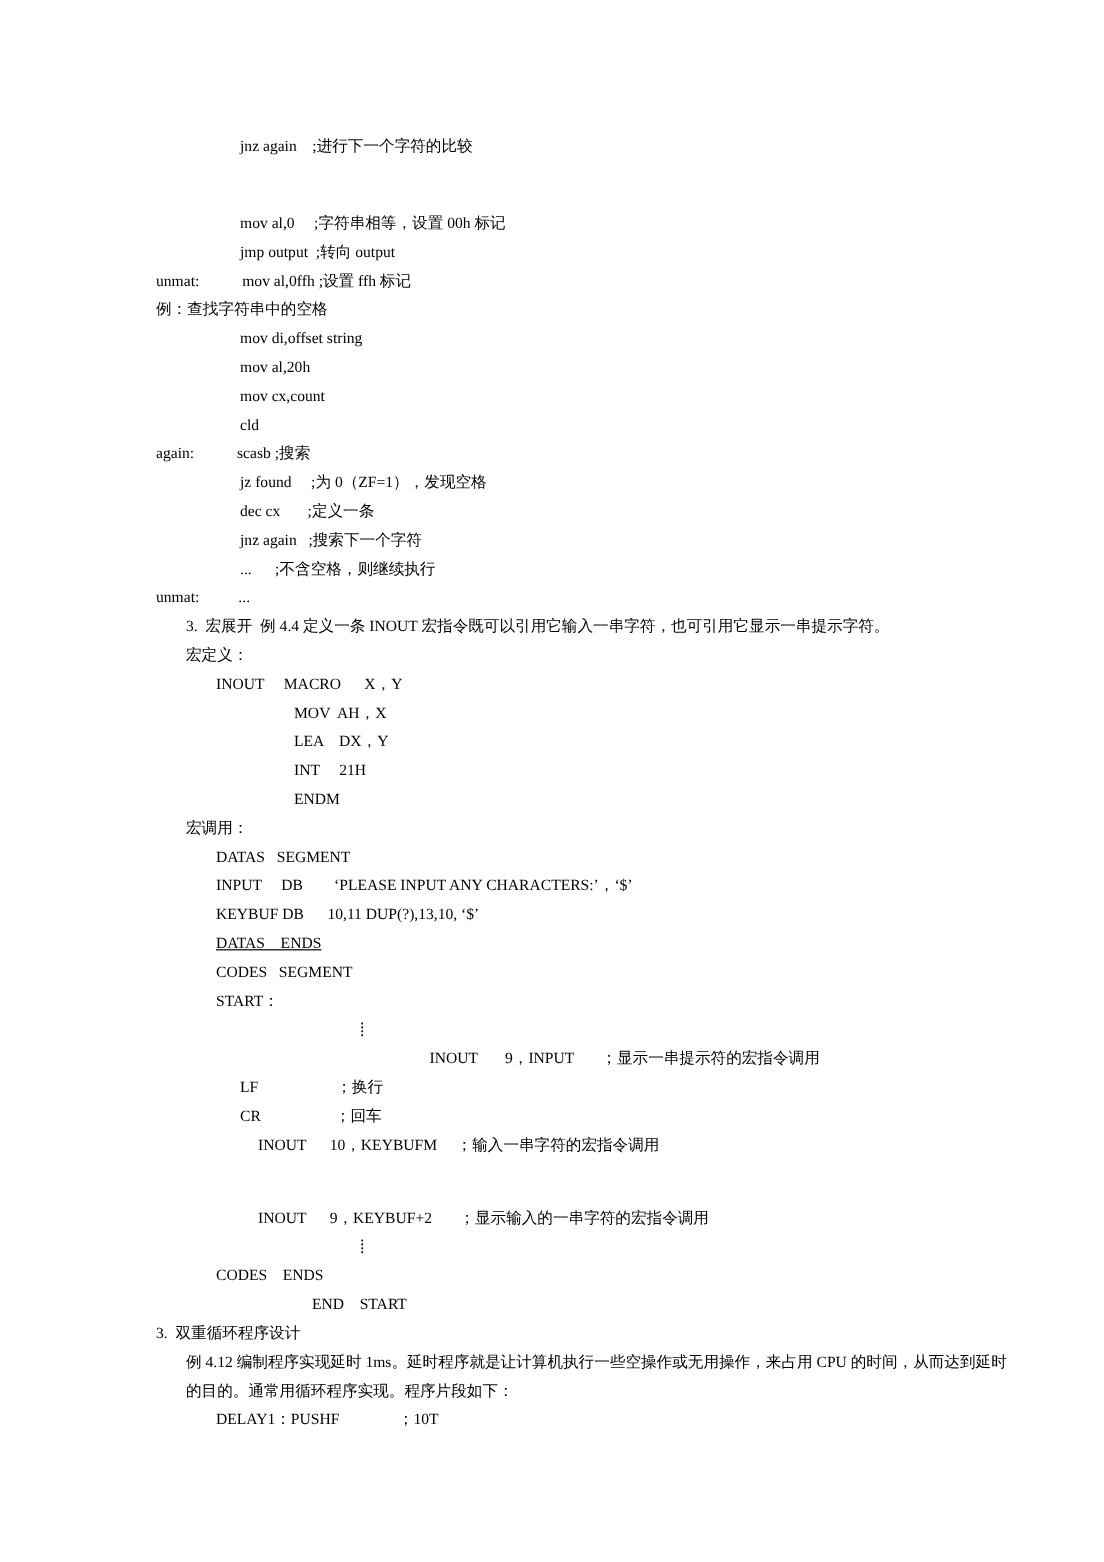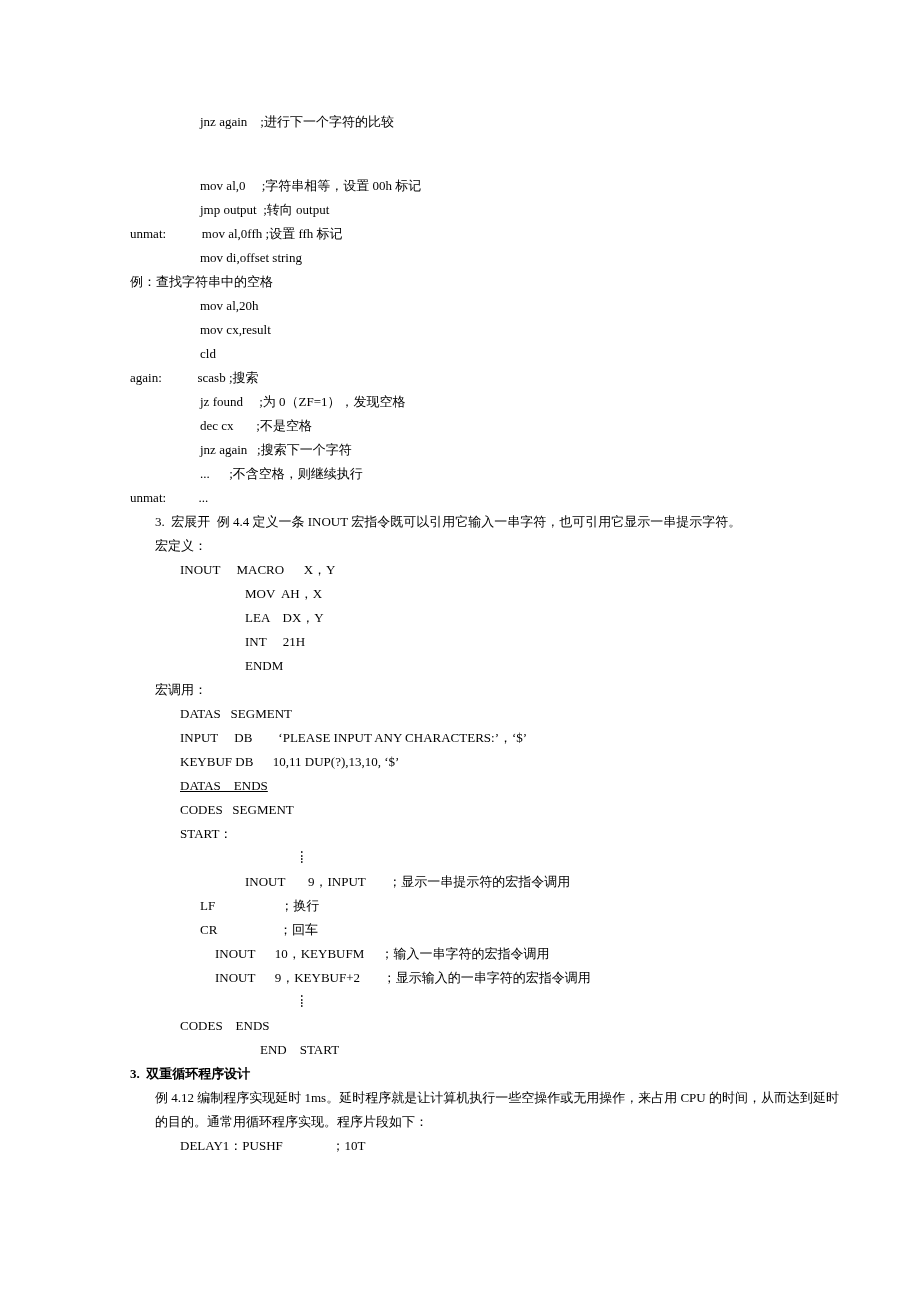--- a/index.html
+++ b/index.html
@@ -26,51 +26,51 @@
   }
 </style>
 </head>
 <body>
 
 <div class="page" id="page-root">
     <div class="line" style="padding-left: 70px;">jnz again    ;进行下一个字符的比较</div>
     <div class="line" style="padding-left: 70px; margin-top: 40px;">mov al,0     ;字符串相等，设置 00h 标记</div>
     <div class="line" style="padding-left: 70px;">jmp output  ;转向 output</div>
     <div class="line" style="padding-left: 0px;">unmat:           mov al,0ffh ;设置 ffh 标记</div>
+    <div class="line" style="padding-left: 0px;">例：查找字符串中的空格</div>
     <div class="line" style="padding-left: 70px;">mov di,offset string</div>
-    <div class="line" style="padding-left: 0px;">例：查找字符串中的空格</div>
     <div class="line" style="padding-left: 70px;">mov al,20h</div>
-    <div class="line" style="padding-left: 70px;">mov cx,result</div>
+    <div class="line" style="padding-left: 70px;">mov cx,count</div>
     <div class="line" style="padding-left: 70px;">cld</div>
     <div class="line" style="padding-left: 0px;">again:           scasb ;搜索</div>
     <div class="line" style="padding-left: 70px;">jz found     ;为 0（ZF=1），发现空格</div>
-    <div class="line" style="padding-left: 70px;">dec cx       ;不是空格</div>
+    <div class="line" style="padding-left: 70px;">dec cx       ;定义一条</div>
     <div class="line" style="padding-left: 70px;">jnz again   ;搜索下一个字符</div>
     <div class="line" style="padding-left: 70px; font-family: Liberation Serif, serif;">...      ;不含空格，则继续执行</div>
     <div class="line" style="padding-left: 0px;">unmat:          ...</div>
     <div class="line" style="padding-left: 25px;">3.  宏展开  例 4.4 定义一条 INOUT 宏指令既可以引用它输入一串字符，也可引用它显示一串提示字符。</div>
     <div class="line" style="padding-left: 25px;">宏定义：</div>
     <div class="line" style="padding-left: 50px;">INOUT     MACRO      X，Y</div>
     <div class="line" style="padding-left: 115px;">MOV  AH，X</div>
     <div class="line" style="padding-left: 115px;">LEA    DX，Y</div>
     <div class="line" style="padding-left: 115px;">INT     21H</div>
     <div class="line" style="padding-left: 115px;">ENDM</div>
     <div class="line" style="padding-left: 25px;">宏调用：</div>
     <div class="line" style="padding-left: 50px;">DATAS   SEGMENT</div>
     <div class="line" style="padding-left: 50px;">INPUT     DB        ‘PLEASE INPUT ANY CHARACTERS:’，‘$’</div>
     <div class="line" style="padding-left: 50px;">KEYBUF DB      10,11 DUP(?),13,10, ‘$’</div>
     <div class="line" style="padding-left: 50px; text-decoration: underline;">DATAS    ENDS</div>
     <div class="line" style="padding-left: 50px;">CODES   SEGMENT</div>
     <div class="line" style="padding-left: 50px;">START：</div>
     <div class="line" style="padding-left: 170px;"><span class="vdots">⁞</span></div>
-    <div class="line" style="padding-left: 115px;">INOUT       9，INPUT       ；显示一串提示符的宏指令调用</div>
+    <div class="line" style="padding-left: 115px; text-align: center;">INOUT       9，INPUT       ；显示一串提示符的宏指令调用</div>
     <div class="line" style="padding-left: 70px;">LF                    ；换行</div>
     <div class="line" style="padding-left: 70px;">CR                   ；回车</div>
     <div class="line" style="padding-left: 85px;">INOUT      10，KEYBUFM     ；输入一串字符的宏指令调用</div>
-    <div class="line" style="padding-left: 85px;">INOUT      9，KEYBUF+2       ；显示输入的一串字符的宏指令调用</div>
+    <div class="line" style="padding-left: 85px; margin-top: 37px;">INOUT      9，KEYBUF+2       ；显示输入的一串字符的宏指令调用</div>
     <div class="line" style="padding-left: 170px;"><span class="vdots">⁞</span></div>
     <div class="line" style="padding-left: 50px;">CODES    ENDS</div>
     <div class="line" style="padding-left: 130px;">END    START</div>
-    <div class="line" style="padding-left: 0px; font-weight: bold;">3.  双重循环程序设计</div>
+    <div class="line" style="padding-left: 0px;">3.  双重循环程序设计</div>
     <div class="line" style="padding-left: 25px;">例 4.12 编制程序实现延时 1ms。延时程序就是让计算机执行一些空操作或无用操作，来占用 CPU 的时间，从而达到延时</div>
     <div class="line" style="padding-left: 25px;">的目的。通常用循环程序实现。程序片段如下：</div>
     <div class="line" style="padding-left: 50px;">DELAY1：PUSHF               ；10T</div>
   </div>
 
 </body></html>

